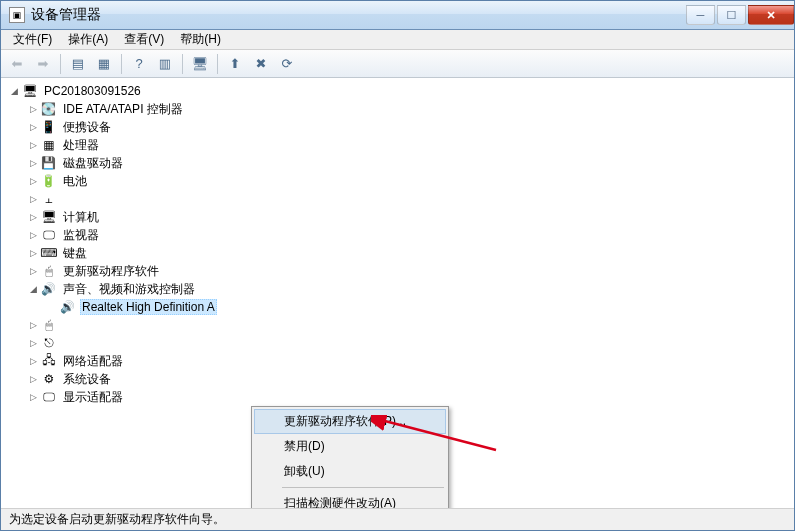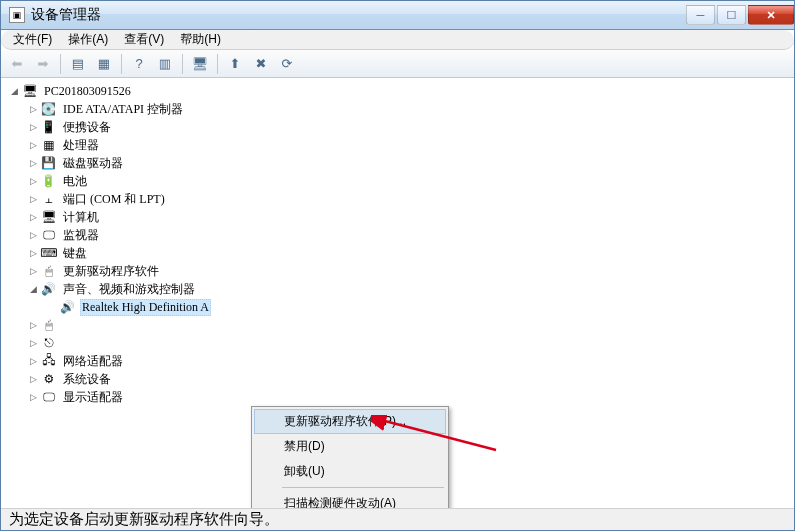--- a/index.html
+++ b/index.html
@@ -8,43 +8,43 @@
 .window { width: 795px; height: 531px; display: flex; flex-direction: column; border: 1px solid #5a7fa8; background: #fff; }
 
 .titlebar { height: 29px; background: linear-gradient(to bottom, #eaf3fb 0%, #d5e6f7 45%, #c4dbf1 46%, #bcd6ef 100%); display: flex; align-items: center; padding-left: 8px; border-bottom: 1px solid #6c8fb5; }
 .titlebar-icon { width: 16px; height: 16px; margin-right: 6px; background: #fff; border: 1px solid #888; display: flex; align-items: center; justify-content: center; font-size: 9px; }
 .titlebar-text { font-size: 14px; color: #000; }
 .window-controls { margin-left: auto; display: flex; }
 .wc-btn { width: 29px; height: 20px; margin-right: 2px; border: 1px solid rgba(0,0,0,0.2); border-radius: 0 0 3px 3px; display: flex; align-items: center; justify-content: center; font-size: 11px; cursor: pointer; }
 .wc-min, .wc-max { background: linear-gradient(to bottom, #f6faff, #d3e5f8); color: #4a607c; }
 .wc-close { width: 46px; background: linear-gradient(to bottom, #f29a90, #d9472f 45%, #c33a22 46%, #b83218); color: #fff; font-weight: bold; margin-right: 0; }
 
-.menubar { height: 20px; background: #f0f0f0; border-bottom: 1px solid #d0d0d0; display: flex; align-items: center; padding-left: 4px; font-size: 12px; border-radius: 10px; }
+.menubar { height: 20px; background: #f0f0f0; border-bottom: 1px solid #d0d0d0; display: flex; align-items: center; padding-left: 4px; font-size: 12px; }
 .menu-item { padding: 2px 8px; cursor: pointer; }
 
 .toolbar { height: 28px; background: linear-gradient(to bottom, #fcfcfc, #e8eef5); border-bottom: 1px solid #c0c8d0; display: flex; align-items: center; padding-left: 4px; gap: 2px; }
 .tb-btn { width: 24px; height: 22px; display: flex; align-items: center; justify-content: center; border: 1px solid transparent; cursor: pointer; color: #4a6a8a; font-size: 13px; }
 .tb-sep { width: 1px; height: 20px; background: #c0c8d0; margin: 0 3px; }
 .tb-btn.disabled { color: #b0b8c0; cursor: default; }
 
 .content { flex: 1; background: #fff; overflow: auto; position: relative; padding: 4px 0 0 6px; font-size: 12px; }
 
 .tree-row { display: flex; align-items: center; height: 18px; white-space: nowrap; cursor: pointer; }
 .tree-indent { display: inline-block; width: 19px; height: 18px; flex-shrink: 0; }
 .tree-exp { display: inline-flex; width: 15px; height: 18px; align-items: center; justify-content: center; flex-shrink: 0; color: #666; font-size: 9px; }
 .tree-icon { width: 16px; height: 16px; margin-right: 4px; display: inline-flex; align-items: center; justify-content: center; font-size: 12px; flex-shrink: 0; }
-.tree-label { padding: 1px 2px; font-family: Liberation Serif, serif; }
+.tree-label { padding: 1px 2px; }
 .tree-row.selected .tree-label { background: #cce8ff; border: 1px dotted #99d1ff; padding: 0 1px; }
 
 .context-menu { position: absolute; left: 250px; top: 328px; width: 198px; background: #f0f0f0; border: 1px solid #979797; box-shadow: 2px 2px 4px rgba(0,0,0,0.3); font-size: 12px; padding: 2px; z-index: 10; }
 .cm-item { padding: 4px 20px 4px 30px; cursor: pointer; }
 .cm-item.highlighted { background: #d8e6f2; border: 1px solid #a8c8e8; padding: 3px 19px 3px 29px; }
 .cm-sep { height: 1px; background: #c0c0c0; margin: 3px 2px 3px 28px; }
 
-.statusbar { height: 22px; background: #f0f0f0; border-top: 1px solid #d0d0d0; display: flex; align-items: center; padding-left: 8px; font-size: 15px; }
+.statusbar { height: 22px; background: #f0f0f0; border-top: 1px solid #d0d0d0; display: flex; align-items: center; padding-left: 8px; font-size: 12px; }
 
 .arrow { position: absolute; left: 370px; top: 337px; pointer-events: none; z-index: 11; }
 </style>
 </head>
 <body>
 
 <div class="window">
 
   <div class="titlebar">
     <span class="titlebar-icon">▣</span>
@@ -114,21 +114,20 @@
         <div class="tree-row">
           <span class="tree-indent"></span>
           <span class="tree-exp">▷</span>
           <span class="tree-icon">🔋</span>
           <span class="tree-label">电池</span>
         </div>
         <div class="tree-row">
           <span class="tree-indent"></span>
           <span class="tree-exp">▷</span>
           <span class="tree-icon">⫠</span>
-          <span class="tree-label">端口 (COM 和 LPT)</span>
         </div>
         <div class="tree-row">
           <span class="tree-indent"></span>
           <span class="tree-exp">▷</span>
           <span class="tree-icon">🖥</span>
           <span class="tree-label">计算机</span>
         </div>
         <div class="tree-row">
           <span class="tree-indent"></span>
           <span class="tree-exp">▷</span>

